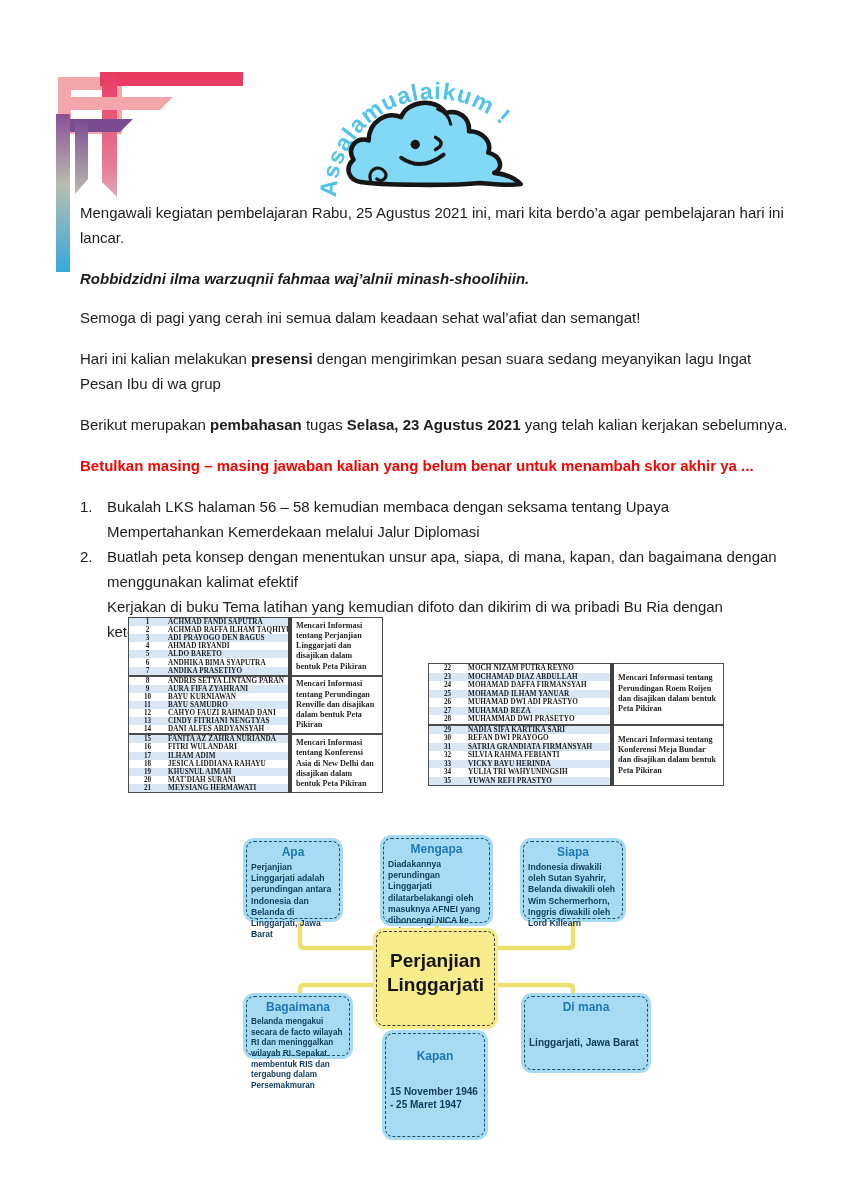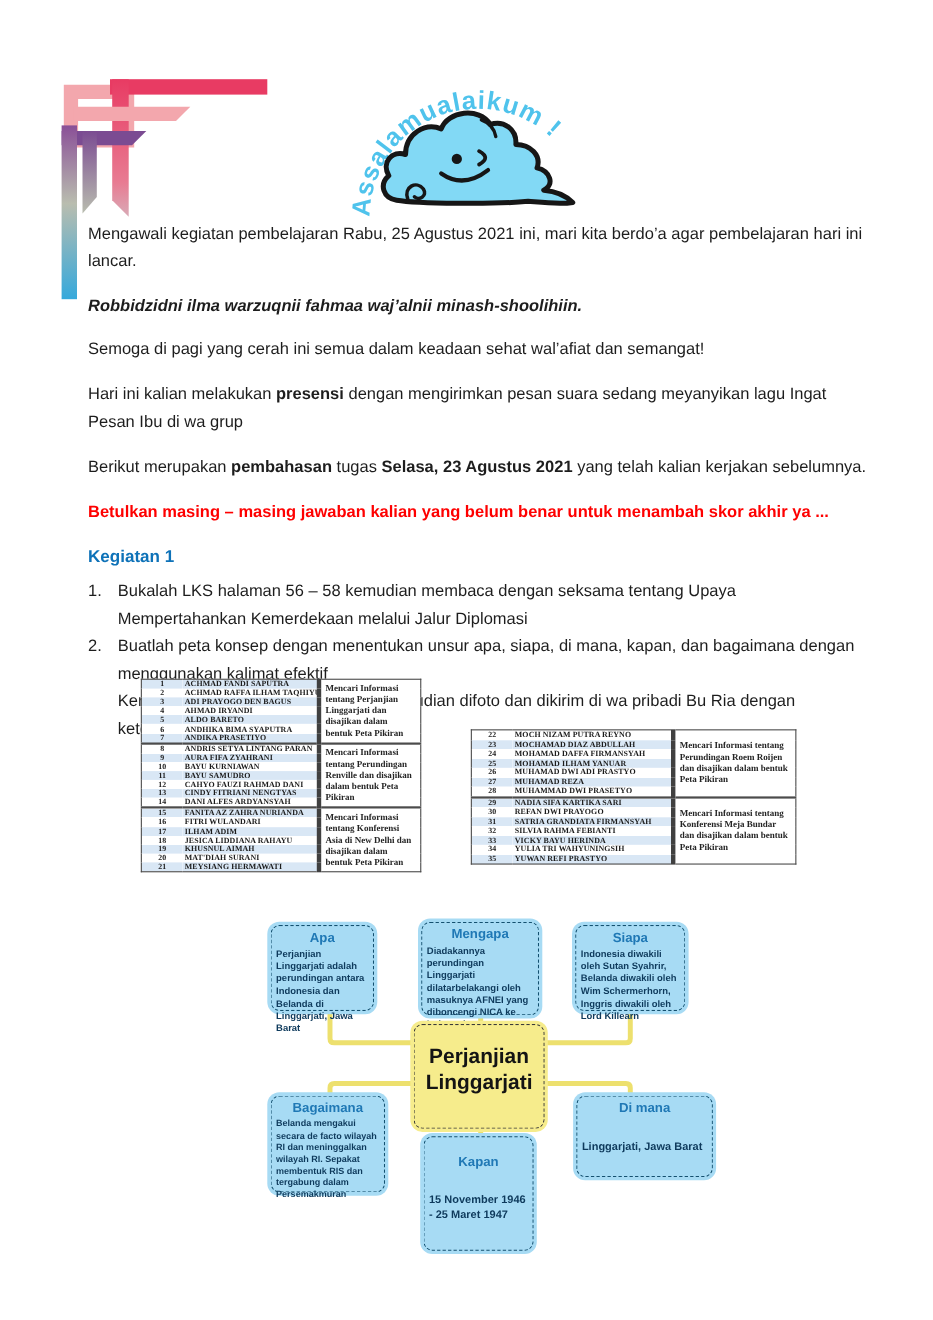--- a/index.html
+++ b/index.html
@@ -44,21 +44,21 @@
   .cmap svg.links{position:absolute;left:0;top:0;}
   .cmbox{position:absolute;background:#a7dbf4;border-radius:11px;box-sizing:border-box;padding:7px 8px 3px 8px;}
   .cmbox::before{content:"";position:absolute;inset:3px;border:1.6px dashed #14506f;border-radius:8px;pointer-events:none;}
   .cmtitle{text-align:center;color:#1f78b5;font-size:12px;font-weight:bold;margin-bottom:3px;
            font-family:"Liberation Sans",sans-serif;}
   .cmtext{color:#0e3a5c;font-size:8.6px;font-weight:bold;line-height:1.3;}
   .cmtext-lg{font-size:10px;margin-top:22px;}
   .b-apa{left:33px;top:10px;width:100px;height:84px;}
   .b-mengapa{left:170px;top:7px;width:113px;height:91px;}
   .b-siapa{left:310px;top:10px;width:106px;height:84px;}
-  .b-bagaimana{left:33px;top:165px;width:110px;height:94px;}
+  .b-bagaimana{left:33px;top:165px;width:110px;height:66px;}
   .b-kapan{left:172px;top:202px;width:106px;height:110px;}
   .b-dimana{left:311px;top:165px;width:130px;height:80px;}
   .b-center{left:163px;top:100px;width:125px;height:101px;background:#f6ec8c;}
   .b-center::before{border-color:#3a3a3a;}
   .b-center .ctext{margin-top:14px;text-align:center;font-size:19px;font-weight:bold;color:#141414;line-height:1.25;}
 </style>
 </head>
 <body>
 
 <div class="logo-wrap">
@@ -112,21 +112,20 @@
   </svg>
 </div>
 
 <div class="doc">
   <p><span>Mengawali kegiatan pembelajaran Rabu, 25 Agustus 2021 ini, mari kita berdo’a agar pembelajaran hari ini lancar.</span></p>
   <p class="italicline"><span>Robbidzidni ilma warzuqnii fahmaa waj’alnii minash-shoolihiin.</span></p>
   <p><span>Semoga di pagi yang cerah ini semua dalam keadaan sehat wal’afiat dan semangat!</span></p>
   <p><span>Hari ini kalian melakukan </span><span style="font-weight: bold;">presensi</span><span> dengan mengirimkan pesan suara sedang meyanyikan lagu Ingat Pesan Ibu di wa grup</span></p>
   <p class="gap-big"><span>Berikut merupakan </span><span style="font-weight: bold;">pembahasan</span><span> tugas </span><span style="font-weight: bold;">Selasa, 23 Agustus 2021</span><span> yang telah kalian kerjakan sebelumnya.</span></p>
   <p class="warning"><span>Betulkan masing – masing jawaban kalian yang belum benar untuk menambah skor akhir ya ...</span></p>
-  <div class="kegiatan-h">Kegiatan 1</div>
   <div class="olist">
     <div class="oli">
       <span class="num">1.</span>
       <span class="litext">
         <span class="line">Bukalah LKS halaman 56 – 58 kemudian membaca dengan seksama tentang Upaya</span>
         <span class="line">Mempertahankan Kemerdekaan melalui Jalur Diplomasi</span>
       </span>
     </div>
     <div class="oli">
       <span class="num">2.</span>

